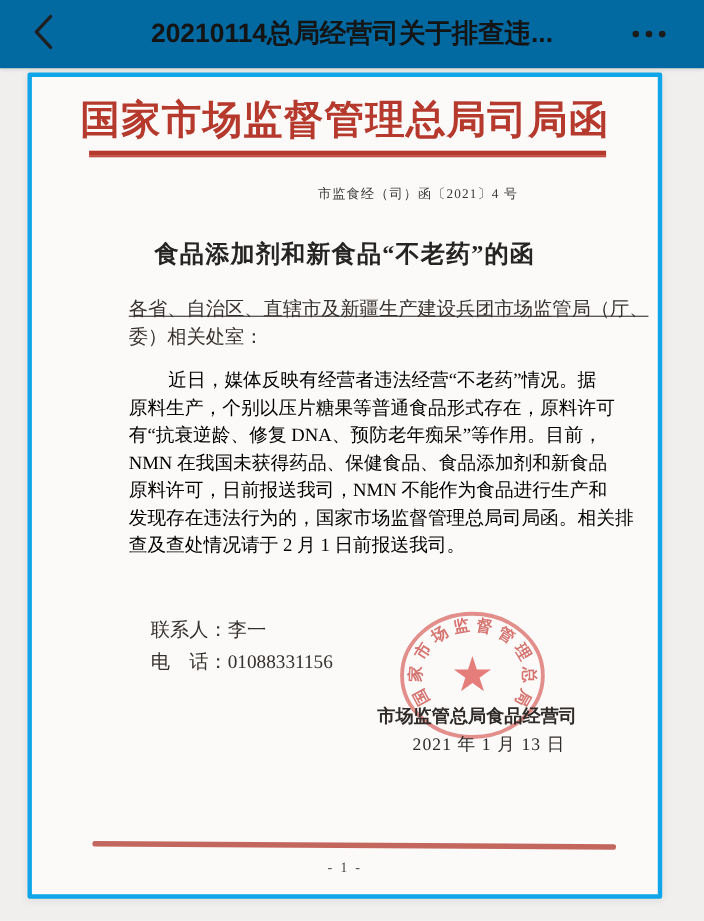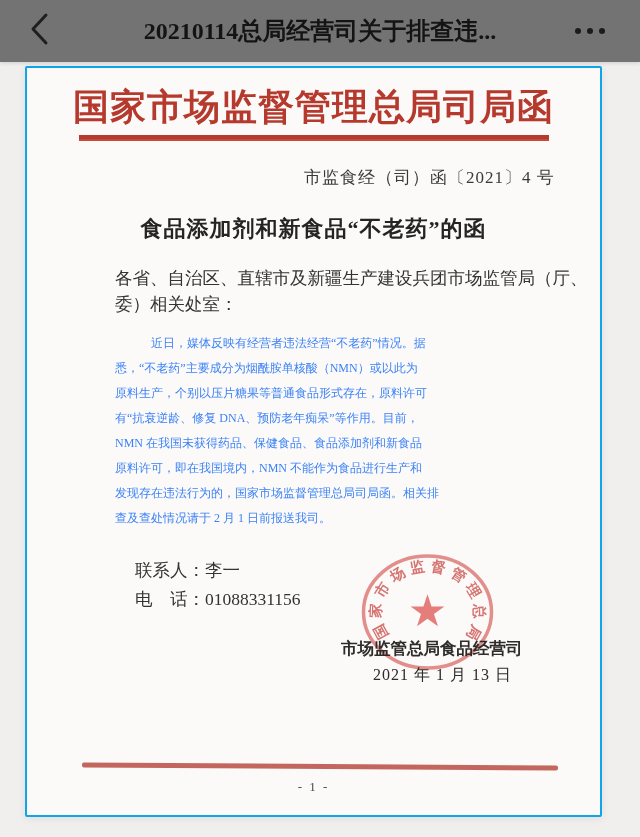--- a/index.html
+++ b/index.html
@@ -1,44 +1,44 @@
 <!DOCTYPE html>
 <html><head>
 <meta charset="utf-8">
 <style>
   html,body{margin:0;padding:0;width:640px;height:837px;overflow:hidden;background:#f1efee;}
   *{box-sizing:border-box;}
   .sans{font-family:"Liberation Sans","DejaVu Sans",sans-serif;}
   .serif{font-family:"Liberation Serif","DejaVu Serif",serif;}
 
   
-  .navbar{position:absolute;left:0;top:0;width:640px;height:62px;background:#737373;
-          box-shadow:0 1px 4px rgba(0,0,0,.14);z-index:5;font-family:Liberation Serif, serif;}
+  .navbar{position:absolute;left:0;top:0;width:640px;height:62px;background:#0369a1;
+          box-shadow:0 1px 4px rgba(0,0,0,.14);z-index:5;}
   .back-btn{position:absolute;left:18px;top:8px;width:44px;height:46px;cursor:pointer;
             display:flex;align-items:center;justify-content:center;}
   .nav-title{position:absolute;left:78px;right:78px;top:0;height:62px;line-height:62px;
              text-align:center;font-size:24px;font-weight:bold;color:#141414;
              white-space:nowrap;overflow:hidden;}
   .more-btn{position:absolute;right:24px;top:12px;width:52px;height:38px;cursor:pointer;
             display:flex;align-items:center;justify-content:center;gap:6px;}
   .dot{width:6px;height:6px;border-radius:50%;background:#1b1b1b;}
 
   
   .page{position:absolute;left:25px;top:66px;width:577px;height:751px;background:#fcfaf9;
-        border:2px solid #0ea5e9;border-radius:2px;box-shadow:0 2px 8px rgba(0,0,0,.07);}
+        border:4px solid #0ea5e9;border-radius:2px;box-shadow:0 2px 8px rgba(0,0,0,.07);}
   .letterhead{position:absolute;left:0;right:0;top:15px;text-align:center;
               font-size:36px;font-weight:bold;color:#b5392c;letter-spacing:1px;}
   .red-rule{position:absolute;left:52px;top:67px;width:470px;height:2px;
             border-top:4px solid #b5392c;border-bottom:2px solid #c14b3d;}
-  .doc-number{position:absolute;left:277px;top:98px;font-size:17px;color:#3b3937;letter-spacing:1px;}
+  .doc-number{position:absolute;left:260px;top:98px;font-size:12px;color:#3b3937;letter-spacing:1px;}
   .letter-title{position:absolute;left:0;right:0;top:146px;text-align:center;
                 font-size:22px;font-weight:bold;color:#262422;letter-spacing:1px;}
   .addr-line{position:absolute;left:88px;font-size:17.5px;color:#35322f;white-space:nowrap;}
-  .doc-body{position:absolute;left:88px;top:263px;width:460px;font-size:12px;
-            line-height:25px;color:#3b82f6;}
+  .doc-body{position:absolute;left:88px;top:263px;width:460px;font-size:17px;
+            line-height:25px;color:#000000;}
   .body-line{white-space:nowrap;height:25px;}
   .body-line.indent{padding-left:36px;}
   .contact-line{position:absolute;left:108px;font-size:17.5px;color:#35322f;white-space:nowrap;}
   .seal-svg{position:absolute;left:326px;top:478px;width:150px;height:132px;}
   .dept-line{position:absolute;left:314px;top:570px;width:180px;text-align:right;
              font-size:16.5px;font-weight:bold;color:#2e2b29;white-space:nowrap;}
   .date-line{position:absolute;left:346px;top:597px;font-size:16px;color:#2e2b29;
              letter-spacing:1px;white-space:nowrap;}
   .bottom-rule{position:absolute;left:55px;top:696px;width:476px;height:5px;
                background:#bd564d;opacity:.9;transform:rotate(.35deg);border-radius:2px;}
@@ -66,30 +66,29 @@
 
 <div class="page serif">
 
   <div class="letterhead">国家市场监督管理总局司局函</div>
   <div class="red-rule"></div>
 
   <div class="doc-number">市监食经（司）函〔2021〕4 号</div>
 
   <div class="letter-title">食品添加剂和新食品“不老药”的函</div>
 
-  <div class="addr-line" style="top:198px;">各省、自治区、直辖市及新疆生产建设兵团市场监管局（厅、</div>
+  <div class="addr-line" style="top:198px;text-decoration:underline;">各省、自治区、直辖市及新疆生产建设兵团市场监管局（厅、</div>
   <div class="addr-line" style="top:224px;">委）相关处室：</div>
 
   <div class="doc-body">
     <div class="body-line indent">近日，媒体反映有经营者违法经营“不老药”情况。据</div>
-    <div class="body-line">悉，“不老药”主要成分为烟酰胺单核酸（NMN）或以此为</div>
     <div class="body-line">原料生产，个别以压片糖果等普通食品形式存在，原料许可</div>
     <div class="body-line">有“抗衰逆龄、修复 DNA、预防老年痴呆”等作用。目前，</div>
     <div class="body-line">NMN 在我国未获得药品、保健食品、食品添加剂和新食品</div>
-    <div class="body-line">原料许可，即在我国境内，NMN 不能作为食品进行生产和</div>
+    <div class="body-line">原料许可，日前报送我司，NMN 不能作为食品进行生产和</div>
     <div class="body-line">发现存在违法行为的，国家市场监督管理总局司局函。相关排</div>
     <div class="body-line">查及查处情况请于 2 月 1 日前报送我司。</div>
   </div>
 
   <div class="contact-line" style="top:490px;">联系人：李一</div>
   <div class="contact-line" style="top:519px;">电　话：01088331156</div>
 
   <svg class="seal-svg" viewBox="0 0 150 132">
     <defs>
       <path id="sealArc" d="M 36 89.5 A 47 41 0 1 1 113 89.5" fill="none"></path>

